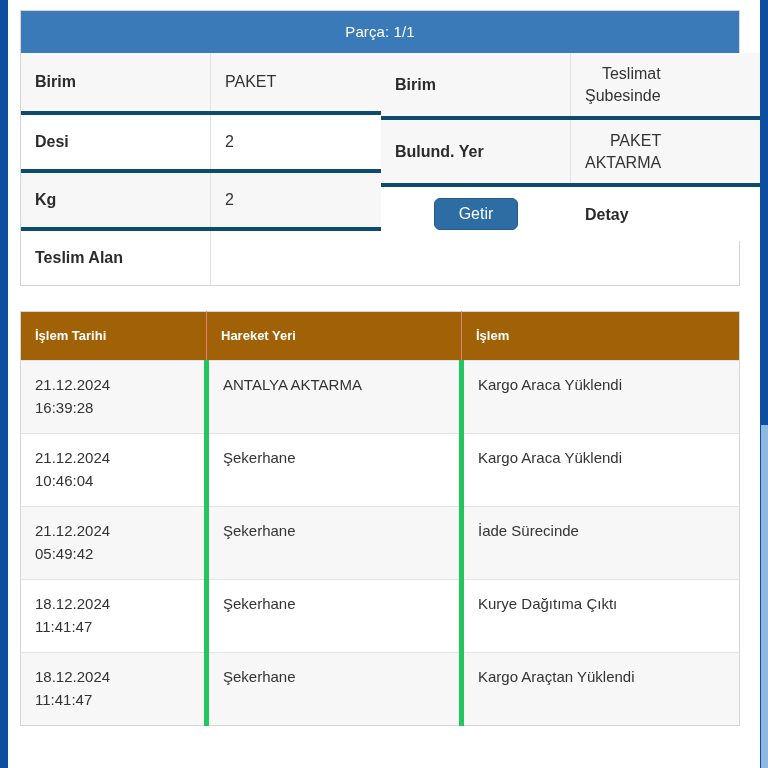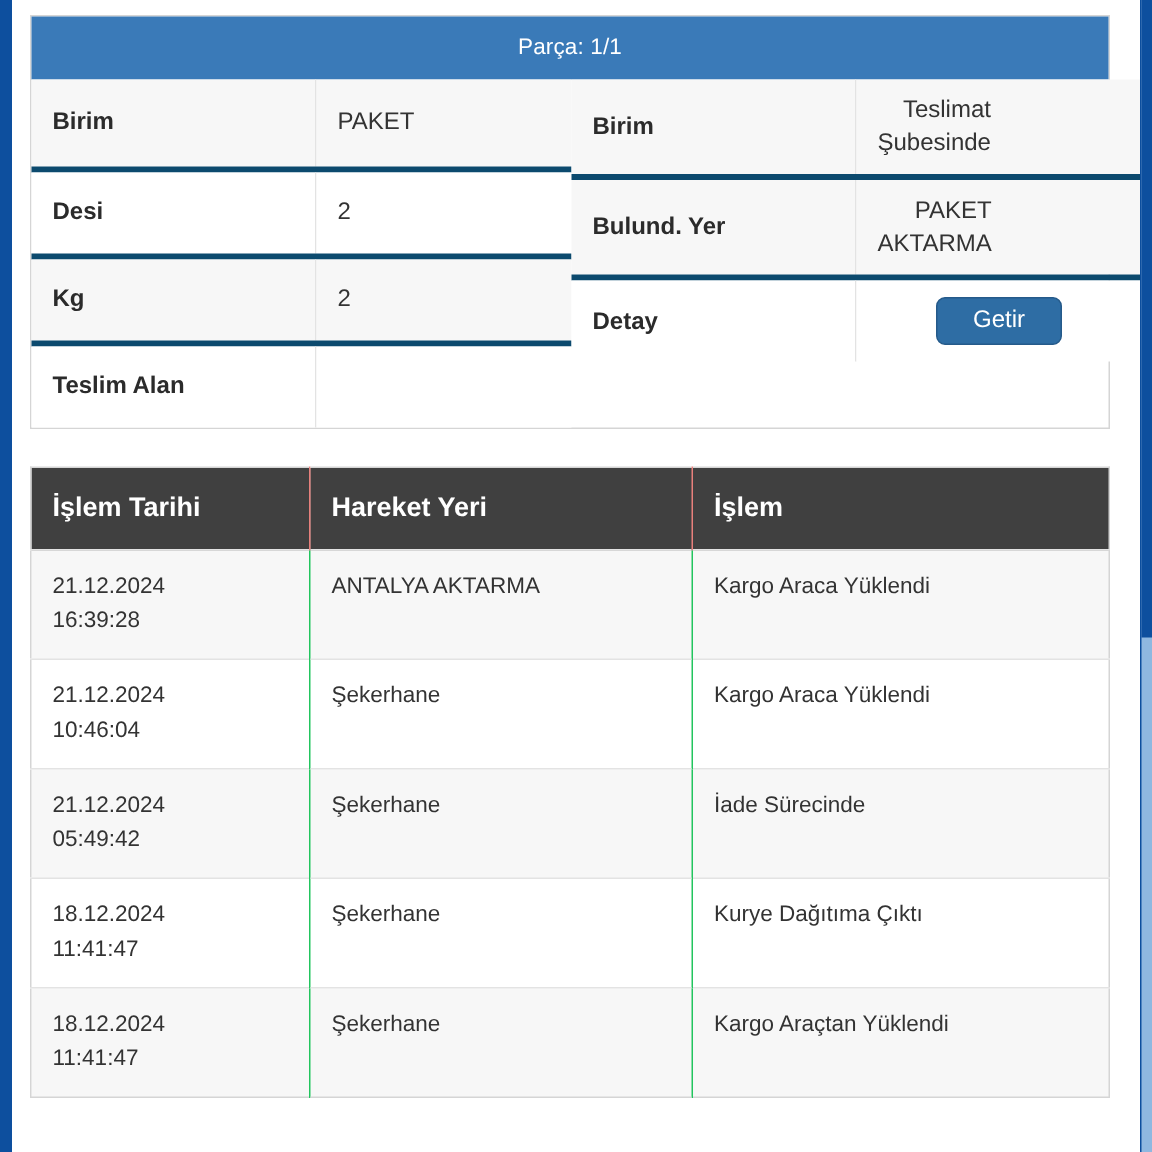--- a/index.html
+++ b/index.html
@@ -117,37 +117,37 @@
   .history-wrap { margin-top:25px; }
 
   table.history {
     width:100%;
     border-collapse:collapse;
     border:1px solid #d5d5d5;
     table-layout:fixed;
   }
 
   table.history th {
-    background:#404040;
+    background:#a16207;
     color:#ffffff;
-    font-size:18px;
+    font-size:13px;
     font-weight:bold;
     text-align:left;
     padding:16px 14px 17px 14px;
     border-right:1px solid #e8807c;
     vertical-align:middle;
   }
   table.history th:last-child { border-right:none; }
 
   table.history td {
     font-size:15px;
     color:#333333;
     padding:13px 14px 14px 14px;
     vertical-align:top;
-    border-right:1px solid #22c55e;
+    border-right:5px solid #22c55e;
     border-top:1px solid #e3e3e3;
     line-height:1.5;
   }
   table.history td:last-child { border-right:none; }
 
   table.history tbody tr.shade td { background:#f7f7f7; }
   table.history tbody tr.plain td { background:#ffffff; }
 
   .col-date   { width:186px; }
   .col-place  { width:255px; }
@@ -226,24 +226,24 @@
               <div class="cell label">Bulund. Yer</div>
               <div class="cell value">
                 <span>
                   <span class="multi">PAKET</span>
                   <span class="multi">AKTARMA</span>
                 </span>
               </div>
             </div>
 
             <div class="info-row plain">
-              <div class="cell label">Detay</div>
               <div class="cell value centerbtn">
                 <button class="btn-getir">Getir</button>
               </div>
+              <div class="cell label">Detay</div>
             </div>
 
           </div>
 
         </div>
       </div>
 
       <div class="history-wrap">
         <table class="history">
           <colgroup>

